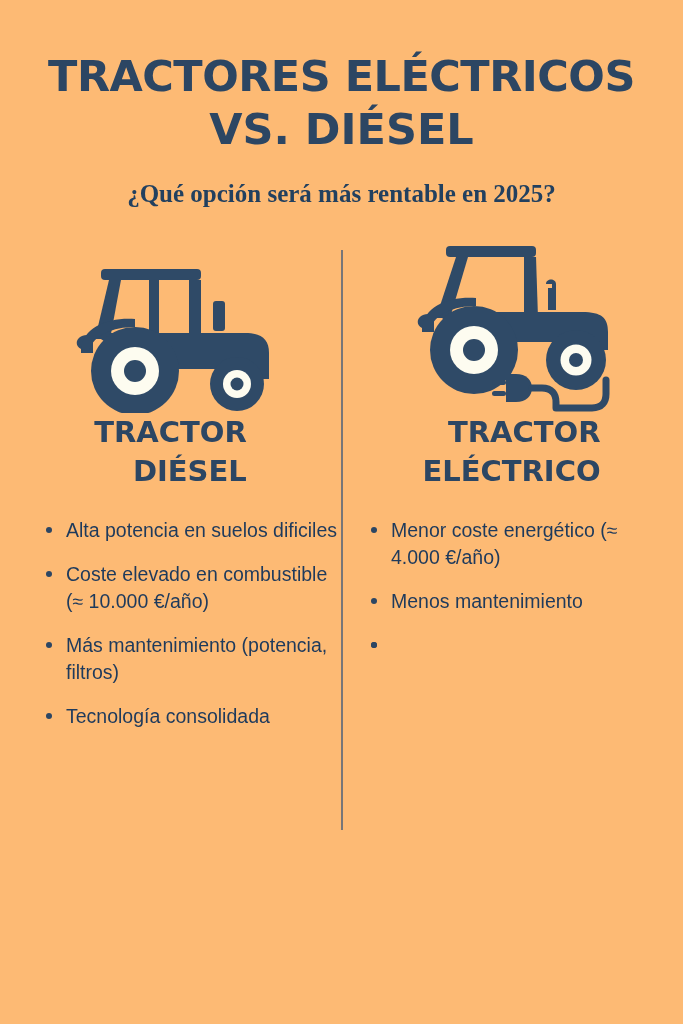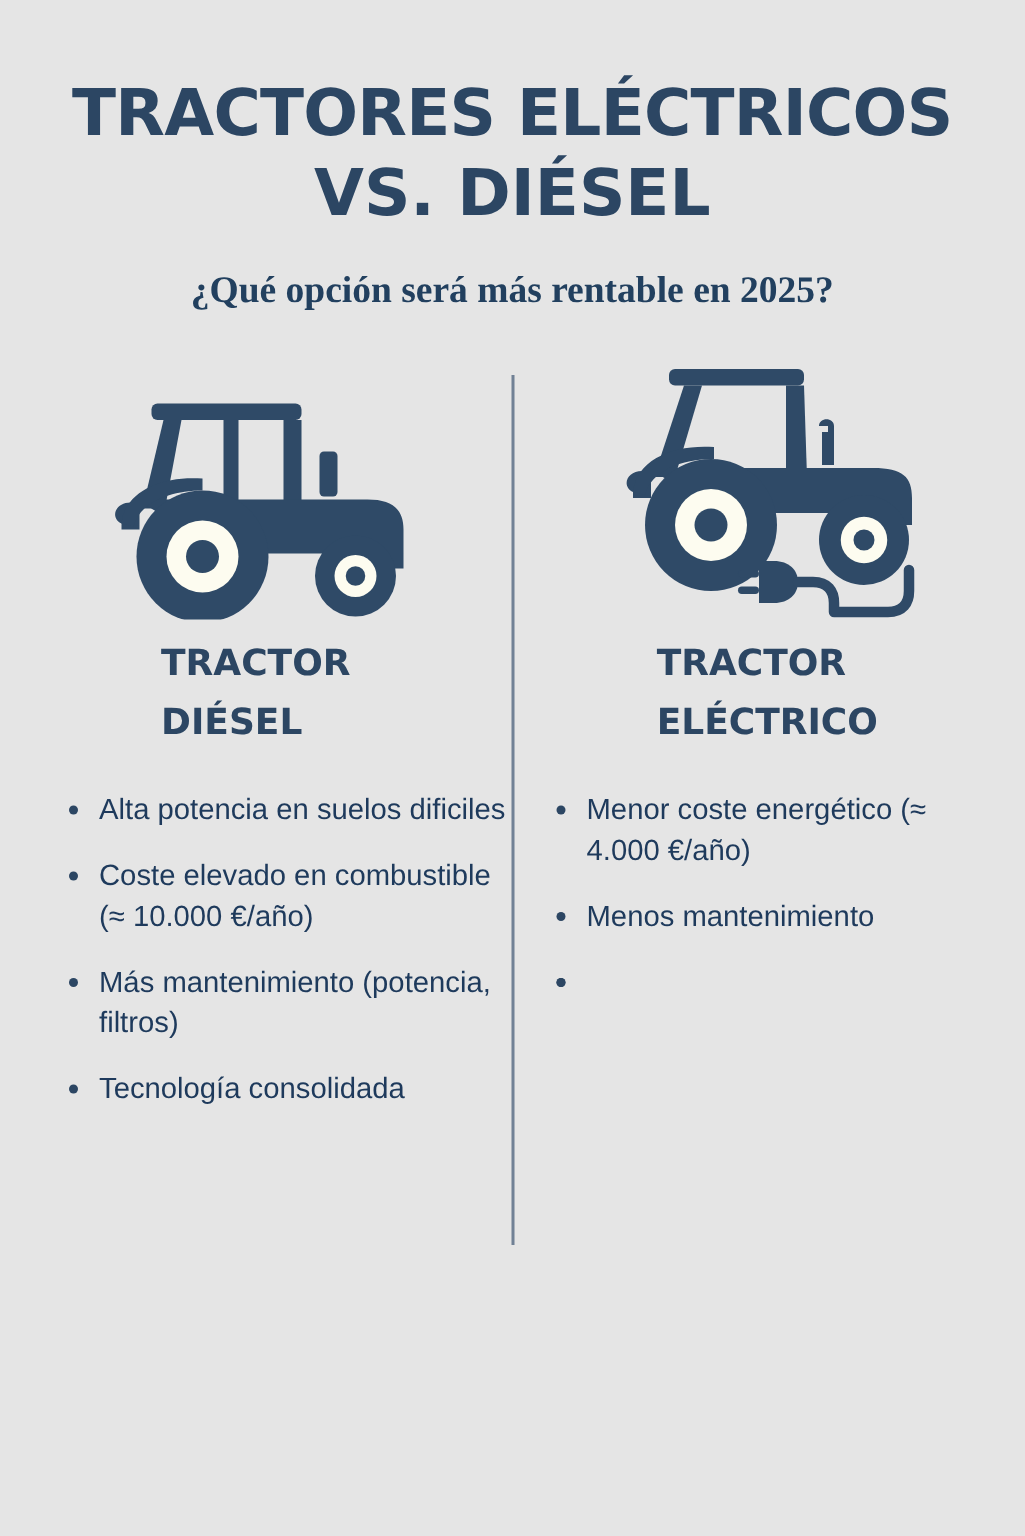--- a/index.html
+++ b/index.html
@@ -14,21 +14,21 @@
     background: #FDFCF0;
     font-family: "Liberation Sans", sans-serif;
     color: #29425C;
     overflow: hidden;
   }
 
   .poster {
     position: relative;
     width: 683px;
     height: 1024px;
-    background: #e5e5e5;
+    background: #fdba74;
     display: flex;
     flex-direction: column;
     align-items: center;
   }
 
   
   .title-block {
     width: 100%;
     padding: 0 24px;
     text-align: center;
@@ -89,26 +89,25 @@
   .icon-wrap {
     height: 175px;
     display: flex;
     align-items: flex-end;
     justify-content: center;
   }
 
   .col-head {
     font-family: "DejaVu Sans", sans-serif;
     font-weight: bold;
-    font-size: 24px;
+    font-size: 29px;
     line-height: 39px;
     color: #2C4663;
-    text-align: left;
+    text-align: right;
     text-transform: uppercase;
-    margin-top: 10px;
   }
 
   ul.bullets {
     list-style: none;
     margin-top: 26px;
     padding: 0;
     width: 100%;
   }
 
   .col-left ul.bullets { padding-left: 44px; }

